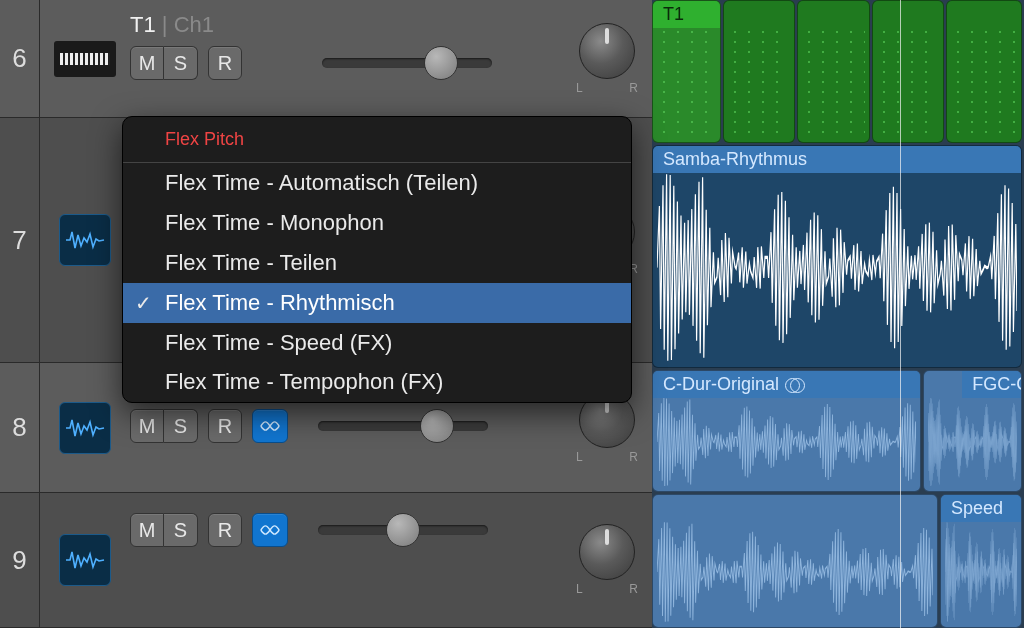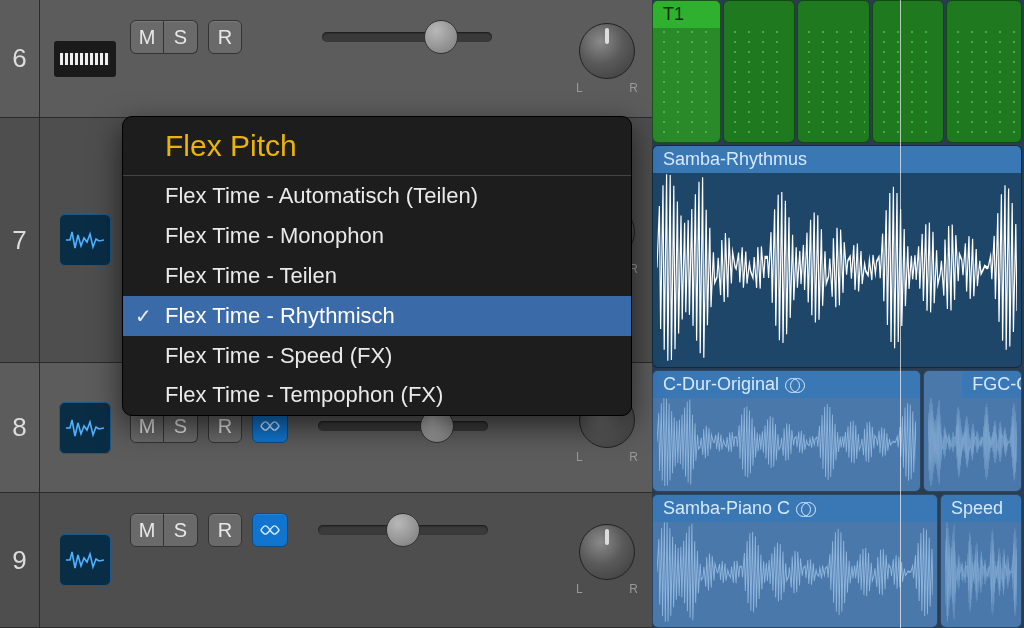--- a/index.html
+++ b/index.html
@@ -224,22 +224,22 @@
     width: 510px;
     background: #1d1d1d;
     border: 1px solid #000;
     border-radius: 10px;
     box-shadow: 0 10px 30px rgba(0,0,0,0.6);
     overflow: hidden;
     z-index: 100;
   }
   .popup-header {
     padding: 12px 18px 12px 42px;
-    font-size: 30px;
-    color: #eab308;
+    font-size: 18px;
+    color: #ef4444;
     border-bottom: 1px solid #444;
   }
   .popup-item {
     padding: 4px 10px 4px 42px;
     font-size: 22px;
     color: #eaeaea;
     position: relative;
     cursor: pointer;
     line-height: 1.45;
   }
@@ -258,20 +258,25 @@
 <body>
 
 <div class="track-list">
 
   <div class="track" style="height:118px">
     <div class="track-num">6</div>
     <div class="track-icon">
       <div class="inst-icon keyboard"></div>
     </div>
     <div class="track-body">
+      <div class="track-title">
+        <span>T1</span>
+        <span class="dim"> | </span>
+        <span class="dim">Ch1</span>
+      </div>
       <div class="track-controls">
         <div class="btn-group">
           <div class="btn">M</div>
           <div class="btn">S</div>
         </div>
         <div class="btn">R</div>
         <div style="width:60px"></div>
         <div class="slider">
           <div class="slider-rail"></div>
           <div class="slider-thumb" style="left:70%"></div>
@@ -444,24 +449,20 @@
         <div class="region-header">
           <span>FGC-C</span>
         </div>
         <div class="wave-body"><svg viewBox="0 0 300 60" preserveAspectRatio="none" style="width: 100%; height: 100%;">
             <path d="M0 30 L2 10.710385430471131 L3 49.289614569528865 L5 4.156312077366522 L6 55.84368792263348 L8 0.692401990376112 L9 59.30759800962389 L11 0.9536835755305333 L12 59.04631642446947 L14 4.34514479352125 L15 55.65485520647875 L17 9.271721347776648 L18 50.72827865222335 L20 13.713527653194681 L21 46.28647234680532 L23 15.94459369212074 L24 44.05540630787926 L26 15.143455268396968 L27 44.85654473160303 L29 11.681964382621967 L30 48.31803561737803 L32 6.991348700650864 L33 53.00865129934914 L35 3.052486991467074 L36 56.94751300853292 L38 1.6888906303816817 L39 58.31110936961832 L41 11.910033923906095 L42 48.0899660760939 L44 17.535290896783252 L45 42.46470910321675 L47 25.230877483509612 L48 34.769122516490384 L50 32.9480433857899 L51 27.0519566142101 L53 38.610659299028256 L54 21.389340700971744 L56 40.81324017882123 L57 19.18675982117877 L59 39.286761305622164 L60 20.713238694377836 L62 34.97064969201553 L63 25.029350307984476 L65 29.66676821676596 L66 30.33323178323404 L68 25.397049946339173 L69 34.60295005366083 L71 23.689747275274044 L72 36.310252724725956 L74 25.04395612052918 L75 34.95604387947082 L77 28.759543158857003 L78 31.240456841142997 L80 33.191699545373865 L81 26.80830045462614 L83 36.34075980449103 L84 23.65924019550897 L86 36.57057557472064 L87 23.429424425279358 L89 33.20362416202937 L90 26.796375837970626 L92 26.783928405286815 L93 33.216071594713185 L95 18.914789368442474 L96 41.08521063155753 L98 11.726796092915624 L99 48.27320390708438 L101 7.160717732451399 L102 52.8392822675486 L104 6.31459075873779 L105 53.68540924126221 L107 9.08198164721695 L108 50.91801835278305 L110 14.206830754134034 L111 45.79316924586597 L113 19.734942735100724 L114 40.265057264899276 L116 23.703846342014494 L117 36.296153657985506 L119 24.829719231060423 L120 35.17028076893958 L122 22.95135467438009 L123 37.04864532561991 L125 19.076277963435807 L126 40.92372203656419 L128 15.013350787840258 L129 44.98664921215974 L131 12.720883769846697 L132 47.279116230153306 L134 13.598858966117007 L135 46.40114103388299 L137 17.973549978769093 L138 42.02645002123091 L140 24.955733409440594 L141 35.0442665905594 L143 32.723244473909084 L144 27.276755526090916 L146 39.13040556686798 L147 20.869594433132022 L149 42.432627834670754 L150 17.567372165329243 L152 41.874157632646195 L153 18.125842367353805 L155 37.93460407821917 L156 22.065395921780837 L158 32.14889652545409 L159 27.85110347454591 L161 26.56411527761445 L162 33.43588472238555 L164 23.02324663507223 L165 36.976753364927774 L167 22.526117376208646 L168 37.473882623791354 L170 24.890544261170092 L171 35.10945573882991 L173 28.83161104817525 L174 31.16838895182475 L176 32.43069229903348 L177 27.569307700966522 L179 33.829494425355 L180 26.170505574645 L182 31.905619303299943 L183 28.094380696700057 L185 26.69249632211241 L186 33.30750367788759 L188 19.395765014014213 L189 40.604234985985784 L191 11.999152415466781 L192 48.00084758453322 L194 6.596335363280797 L195 53.4036646367192 L197 4.6810962337597495 L198 55.318903766240254 L200 6.642794838257807 L201 53.35720516174219 L203 11.642642832155452 L204 48.35735716784455 L206 17.913461589932783 L207 42.08653841006722 L209 23.37791313466279 L210 36.62208686533721 L212 26.369198525451033 L213 33.63080147454897 L215 26.202681637296575 L216 33.79731836270342 L218 23.399221073615927 L219 36.60077892638407 L221 19.482889542306673 L222 40.51711045769333 L224 16.42463638802282 L225 43.57536361197718 L227 15.927289625190507 L228 44.07271037480949 L230 18.802830695352 L231 41.197169304648 L233 24.66070271907582 L234 35.33929728092418 L236 32.01726730743552 L237 27.98273269256448 L239 38.78935879329562 L240 21.21064120670438 L242 43.000609488211836 L243 16.999390511788167 L245 43.45474582493861 L246 16.545254175061388 L248 40.141405276330126 L249 19.858594723669874 L251 34.233241116419265 L252 25.766758883580735 L254 27.675612678479627 L255 32.324387321520376 L257 22.51222346779786 L258 37.48777653220214 L260 20.18205230365796 L261 39.81794769634204 L263 21.032702695994445 L264 38.967297304005555 L266 24.219467363931113 L267 35.78053263606889 L269 28.024467164139736 L270 31.975532835860264 L272 30.48332293877222 L273 29.51667706122778 L275 30.09927846112238 L276 29.90072153887762 L278 26.39408452746423 L279 33.60591547253577 L281 20.10197320595008 L282 39.89802679404992 L284 12.937779166584733 L285 47.06222083341527 L287 7.019128677034978 L288 52.98087132296502 L290 4.143609460795556 L291 55.85639053920444 L293 5.172683452145996 L294 54.827316547854004 L296 9.737038258943468 L297 50.26296174105653 L299 16.36603039734355 L300 43.63396960265645 " stroke="#8fb5dd" stroke-width="1" fill="none"></path>
           </svg></div>
       </div>
     </div>
     <div class="region-row" style="top: 494px; height: 134px;">
       <div class="region blue2" style="flex: 0.78 1 0%; height: 134px;">
-        <div class="region-header">
-          <span>Samba-Piano C</span>
-          <span class="stereo-icon"></span>
-        </div>
         <div class="wave-body"><svg viewBox="0 0 300 60" preserveAspectRatio="none" style="width: 100%; height: 100%;">
             <path d="M0 30 L2 10.710385430471131 L3 49.289614569528865 L5 4.156312077366522 L6 55.84368792263348 L8 0.692401990376112 L9 59.30759800962389 L11 0.9536835755305333 L12 59.04631642446947 L14 4.34514479352125 L15 55.65485520647875 L17 9.271721347776648 L18 50.72827865222335 L20 13.713527653194681 L21 46.28647234680532 L23 15.94459369212074 L24 44.05540630787926 L26 15.143455268396968 L27 44.85654473160303 L29 11.681964382621967 L30 48.31803561737803 L32 6.991348700650864 L33 53.00865129934914 L35 3.052486991467074 L36 56.94751300853292 L38 1.6888906303816817 L39 58.31110936961832 L41 11.910033923906095 L42 48.0899660760939 L44 17.535290896783252 L45 42.46470910321675 L47 25.230877483509612 L48 34.769122516490384 L50 32.9480433857899 L51 27.0519566142101 L53 38.610659299028256 L54 21.389340700971744 L56 40.81324017882123 L57 19.18675982117877 L59 39.286761305622164 L60 20.713238694377836 L62 34.97064969201553 L63 25.029350307984476 L65 29.66676821676596 L66 30.33323178323404 L68 25.397049946339173 L69 34.60295005366083 L71 23.689747275274044 L72 36.310252724725956 L74 25.04395612052918 L75 34.95604387947082 L77 28.759543158857003 L78 31.240456841142997 L80 33.191699545373865 L81 26.80830045462614 L83 36.34075980449103 L84 23.65924019550897 L86 36.57057557472064 L87 23.429424425279358 L89 33.20362416202937 L90 26.796375837970626 L92 26.783928405286815 L93 33.216071594713185 L95 18.914789368442474 L96 41.08521063155753 L98 11.726796092915624 L99 48.27320390708438 L101 7.160717732451399 L102 52.8392822675486 L104 6.31459075873779 L105 53.68540924126221 L107 9.08198164721695 L108 50.91801835278305 L110 14.206830754134034 L111 45.79316924586597 L113 19.734942735100724 L114 40.265057264899276 L116 23.703846342014494 L117 36.296153657985506 L119 24.829719231060423 L120 35.17028076893958 L122 22.95135467438009 L123 37.04864532561991 L125 19.076277963435807 L126 40.92372203656419 L128 15.013350787840258 L129 44.98664921215974 L131 12.720883769846697 L132 47.279116230153306 L134 13.598858966117007 L135 46.40114103388299 L137 17.973549978769093 L138 42.02645002123091 L140 24.955733409440594 L141 35.0442665905594 L143 32.723244473909084 L144 27.276755526090916 L146 39.13040556686798 L147 20.869594433132022 L149 42.432627834670754 L150 17.567372165329243 L152 41.874157632646195 L153 18.125842367353805 L155 37.93460407821917 L156 22.065395921780837 L158 32.14889652545409 L159 27.85110347454591 L161 26.56411527761445 L162 33.43588472238555 L164 23.02324663507223 L165 36.976753364927774 L167 22.526117376208646 L168 37.473882623791354 L170 24.890544261170092 L171 35.10945573882991 L173 28.83161104817525 L174 31.16838895182475 L176 32.43069229903348 L177 27.569307700966522 L179 33.829494425355 L180 26.170505574645 L182 31.905619303299943 L183 28.094380696700057 L185 26.69249632211241 L186 33.30750367788759 L188 19.395765014014213 L189 40.604234985985784 L191 11.999152415466781 L192 48.00084758453322 L194 6.596335363280797 L195 53.4036646367192 L197 4.6810962337597495 L198 55.318903766240254 L200 6.642794838257807 L201 53.35720516174219 L203 11.642642832155452 L204 48.35735716784455 L206 17.913461589932783 L207 42.08653841006722 L209 23.37791313466279 L210 36.62208686533721 L212 26.369198525451033 L213 33.63080147454897 L215 26.202681637296575 L216 33.79731836270342 L218 23.399221073615927 L219 36.60077892638407 L221 19.482889542306673 L222 40.51711045769333 L224 16.42463638802282 L225 43.57536361197718 L227 15.927289625190507 L228 44.07271037480949 L230 18.802830695352 L231 41.197169304648 L233 24.66070271907582 L234 35.33929728092418 L236 32.01726730743552 L237 27.98273269256448 L239 38.78935879329562 L240 21.21064120670438 L242 43.000609488211836 L243 16.999390511788167 L245 43.45474582493861 L246 16.545254175061388 L248 40.141405276330126 L249 19.858594723669874 L251 34.233241116419265 L252 25.766758883580735 L254 27.675612678479627 L255 32.324387321520376 L257 22.51222346779786 L258 37.48777653220214 L260 20.18205230365796 L261 39.81794769634204 L263 21.032702695994445 L264 38.967297304005555 L266 24.219467363931113 L267 35.78053263606889 L269 28.024467164139736 L270 31.975532835860264 L272 30.48332293877222 L273 29.51667706122778 L275 30.09927846112238 L276 29.90072153887762 L278 26.39408452746423 L279 33.60591547253577 L281 20.10197320595008 L282 39.89802679404992 L284 12.937779166584733 L285 47.06222083341527 L287 7.019128677034978 L288 52.98087132296502 L290 4.143609460795556 L291 55.85639053920444 L293 5.172683452145996 L294 54.827316547854004 L296 9.737038258943468 L297 50.26296174105653 L299 16.36603039734355 L300 43.63396960265645 " stroke="#8fb5dd" stroke-width="1" fill="none"></path>
           </svg></div>
       </div>
       <div class="region blue2" style="flex: 0.22 1 0%; height: 134px;">
         <div class="region-header">
           <span>Speed</span>
         </div>
         <div class="wave-body"><svg viewBox="0 0 300 60" preserveAspectRatio="none" style="width: 100%; height: 100%;">
             <path d="M0 30 L2 10.710385430471131 L3 49.289614569528865 L5 4.156312077366522 L6 55.84368792263348 L8 0.692401990376112 L9 59.30759800962389 L11 0.9536835755305333 L12 59.04631642446947 L14 4.34514479352125 L15 55.65485520647875 L17 9.271721347776648 L18 50.72827865222335 L20 13.713527653194681 L21 46.28647234680532 L23 15.94459369212074 L24 44.05540630787926 L26 15.143455268396968 L27 44.85654473160303 L29 11.681964382621967 L30 48.31803561737803 L32 6.991348700650864 L33 53.00865129934914 L35 3.052486991467074 L36 56.94751300853292 L38 1.6888906303816817 L39 58.31110936961832 L41 11.910033923906095 L42 48.0899660760939 L44 17.535290896783252 L45 42.46470910321675 L47 25.230877483509612 L48 34.769122516490384 L50 32.9480433857899 L51 27.0519566142101 L53 38.610659299028256 L54 21.389340700971744 L56 40.81324017882123 L57 19.18675982117877 L59 39.286761305622164 L60 20.713238694377836 L62 34.97064969201553 L63 25.029350307984476 L65 29.66676821676596 L66 30.33323178323404 L68 25.397049946339173 L69 34.60295005366083 L71 23.689747275274044 L72 36.310252724725956 L74 25.04395612052918 L75 34.95604387947082 L77 28.759543158857003 L78 31.240456841142997 L80 33.191699545373865 L81 26.80830045462614 L83 36.34075980449103 L84 23.65924019550897 L86 36.57057557472064 L87 23.429424425279358 L89 33.20362416202937 L90 26.796375837970626 L92 26.783928405286815 L93 33.216071594713185 L95 18.914789368442474 L96 41.08521063155753 L98 11.726796092915624 L99 48.27320390708438 L101 7.160717732451399 L102 52.8392822675486 L104 6.31459075873779 L105 53.68540924126221 L107 9.08198164721695 L108 50.91801835278305 L110 14.206830754134034 L111 45.79316924586597 L113 19.734942735100724 L114 40.265057264899276 L116 23.703846342014494 L117 36.296153657985506 L119 24.829719231060423 L120 35.17028076893958 L122 22.95135467438009 L123 37.04864532561991 L125 19.076277963435807 L126 40.92372203656419 L128 15.013350787840258 L129 44.98664921215974 L131 12.720883769846697 L132 47.279116230153306 L134 13.598858966117007 L135 46.40114103388299 L137 17.973549978769093 L138 42.02645002123091 L140 24.955733409440594 L141 35.0442665905594 L143 32.723244473909084 L144 27.276755526090916 L146 39.13040556686798 L147 20.869594433132022 L149 42.432627834670754 L150 17.567372165329243 L152 41.874157632646195 L153 18.125842367353805 L155 37.93460407821917 L156 22.065395921780837 L158 32.14889652545409 L159 27.85110347454591 L161 26.56411527761445 L162 33.43588472238555 L164 23.02324663507223 L165 36.976753364927774 L167 22.526117376208646 L168 37.473882623791354 L170 24.890544261170092 L171 35.10945573882991 L173 28.83161104817525 L174 31.16838895182475 L176 32.43069229903348 L177 27.569307700966522 L179 33.829494425355 L180 26.170505574645 L182 31.905619303299943 L183 28.094380696700057 L185 26.69249632211241 L186 33.30750367788759 L188 19.395765014014213 L189 40.604234985985784 L191 11.999152415466781 L192 48.00084758453322 L194 6.596335363280797 L195 53.4036646367192 L197 4.6810962337597495 L198 55.318903766240254 L200 6.642794838257807 L201 53.35720516174219 L203 11.642642832155452 L204 48.35735716784455 L206 17.913461589932783 L207 42.08653841006722 L209 23.37791313466279 L210 36.62208686533721 L212 26.369198525451033 L213 33.63080147454897 L215 26.202681637296575 L216 33.79731836270342 L218 23.399221073615927 L219 36.60077892638407 L221 19.482889542306673 L222 40.51711045769333 L224 16.42463638802282 L225 43.57536361197718 L227 15.927289625190507 L228 44.07271037480949 L230 18.802830695352 L231 41.197169304648 L233 24.66070271907582 L234 35.33929728092418 L236 32.01726730743552 L237 27.98273269256448 L239 38.78935879329562 L240 21.21064120670438 L242 43.000609488211836 L243 16.999390511788167 L245 43.45474582493861 L246 16.545254175061388 L248 40.141405276330126 L249 19.858594723669874 L251 34.233241116419265 L252 25.766758883580735 L254 27.675612678479627 L255 32.324387321520376 L257 22.51222346779786 L258 37.48777653220214 L260 20.18205230365796 L261 39.81794769634204 L263 21.032702695994445 L264 38.967297304005555 L266 24.219467363931113 L267 35.78053263606889 L269 28.024467164139736 L270 31.975532835860264 L272 30.48332293877222 L273 29.51667706122778 L275 30.09927846112238 L276 29.90072153887762 L278 26.39408452746423 L279 33.60591547253577 L281 20.10197320595008 L282 39.89802679404992 L284 12.937779166584733 L285 47.06222083341527 L287 7.019128677034978 L288 52.98087132296502 L290 4.143609460795556 L291 55.85639053920444 L293 5.172683452145996 L294 54.827316547854004 L296 9.737038258943468 L297 50.26296174105653 L299 16.36603039734355 L300 43.63396960265645 " stroke="#8fb5dd" stroke-width="1" fill="none"></path>

